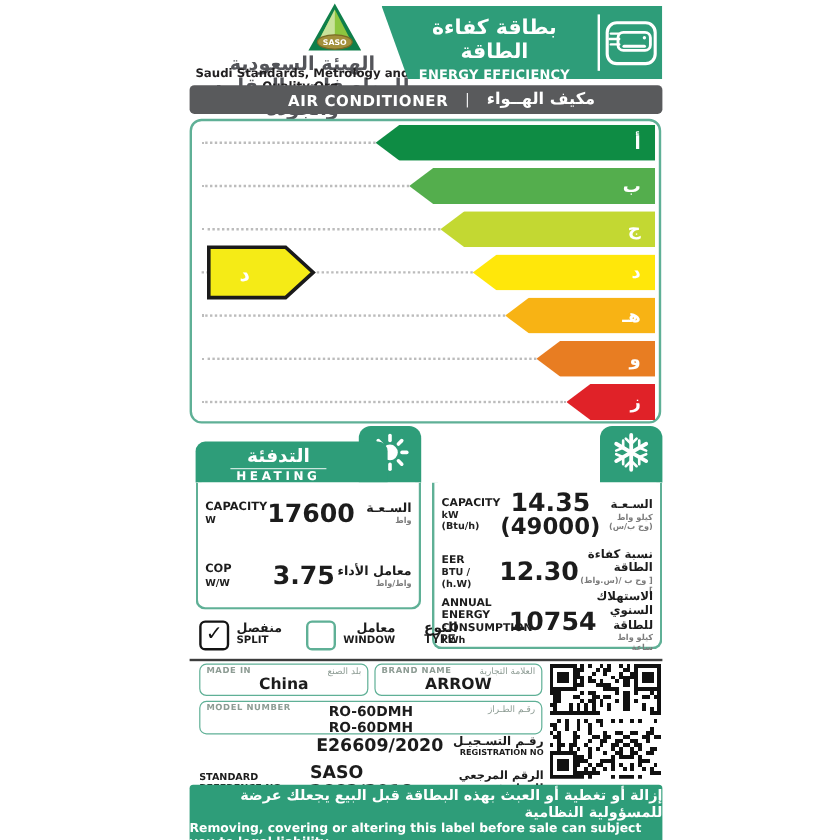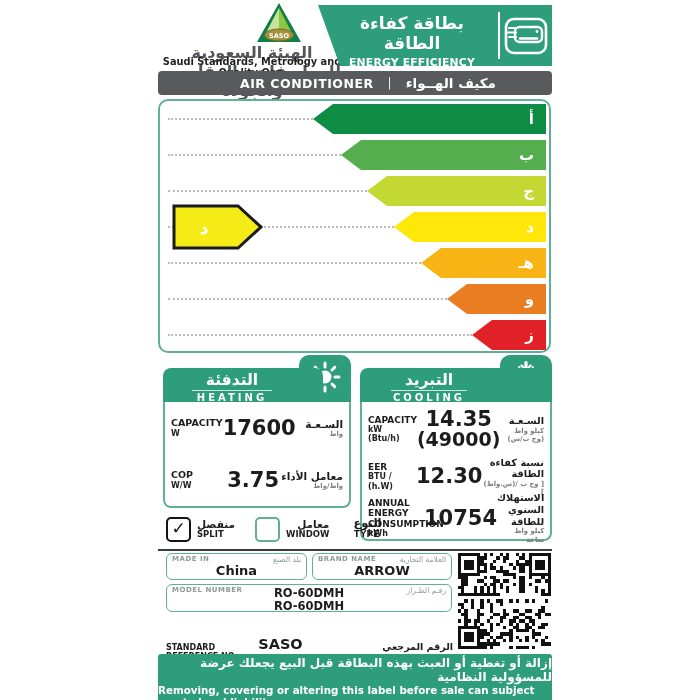--- a/index.html
+++ b/index.html
@@ -268,26 +268,20 @@
           <path d="M12.5 5.5 L17 10 L21.5 5.5"></path>
           <path d="M12.5 28.5 L17 24 L21.5 28.5"></path>
           <path d="M4.5 15.5 L10.3 13.1 L10.3 7.2"></path>
           <path d="M29.5 18.5 L23.7 20.9 L23.7 26.8"></path>
           <path d="M29.5 15.5 L23.7 13.1 L23.7 7.2"></path>
           <path d="M4.5 18.5 L10.3 20.9 L10.3 26.8"></path>
         </g>
       </svg>
     </span>
   </div>
-  <div class="sec-header cool-header">
-    <div class="sh-inner">
-      <span class="ar">التبريد</span>
-      <span class="en">COOLING</span>
-    </div>
-  </div>
   <div class="sec-body cool-body">
     <div class="vrow r1">
       <div class="col-en">
         <div class="lbl">CAPACITY</div>
         <div class="unit">kW</div>
         <div class="unit">(Btu/h)</div>
       </div>
       <div class="col-val">
         <div>14.35</div>
         <div class="v2">(49000)</div>
@@ -358,20 +352,27 @@
   </div>
   <div class="field-box model-box">
     <span class="fb-lbl-en">MODEL NUMBER</span>
     <span class="fb-lbl-ar">رقـم الطـراز</span>
     <div class="model-vals">
       <div>RO-60DMH</div>
       <div>RO-60DMH</div>
     </div>
   </div>
 
+  <div class="reg-row">
+    <span class="reg-val">E26609/2020</span>
+    <span class="reg-lbls">
+      <span class="ar">رقـم التسـجيـل</span>
+      <span class="en">REGISTRATION NO</span>
+    </span>
+  </div>
   <div class="std-row">
     <span class="std-lbl-en">STANDARD REFERENCE NO</span>
     <span class="std-val">SASO 2663/2018</span>
     <span class="std-lbl-ar">الرقم المرجعي للمواصفة</span>
   </div>
 
   <div class="qr">
     <svg id="qr-svg" width="93" height="96" viewBox="0 0 29 29" preserveAspectRatio="none" shape-rendering="crispEdges">
         <g fill="#111">
           <rect x="0" y="0" width="1" height="1"></rect>

